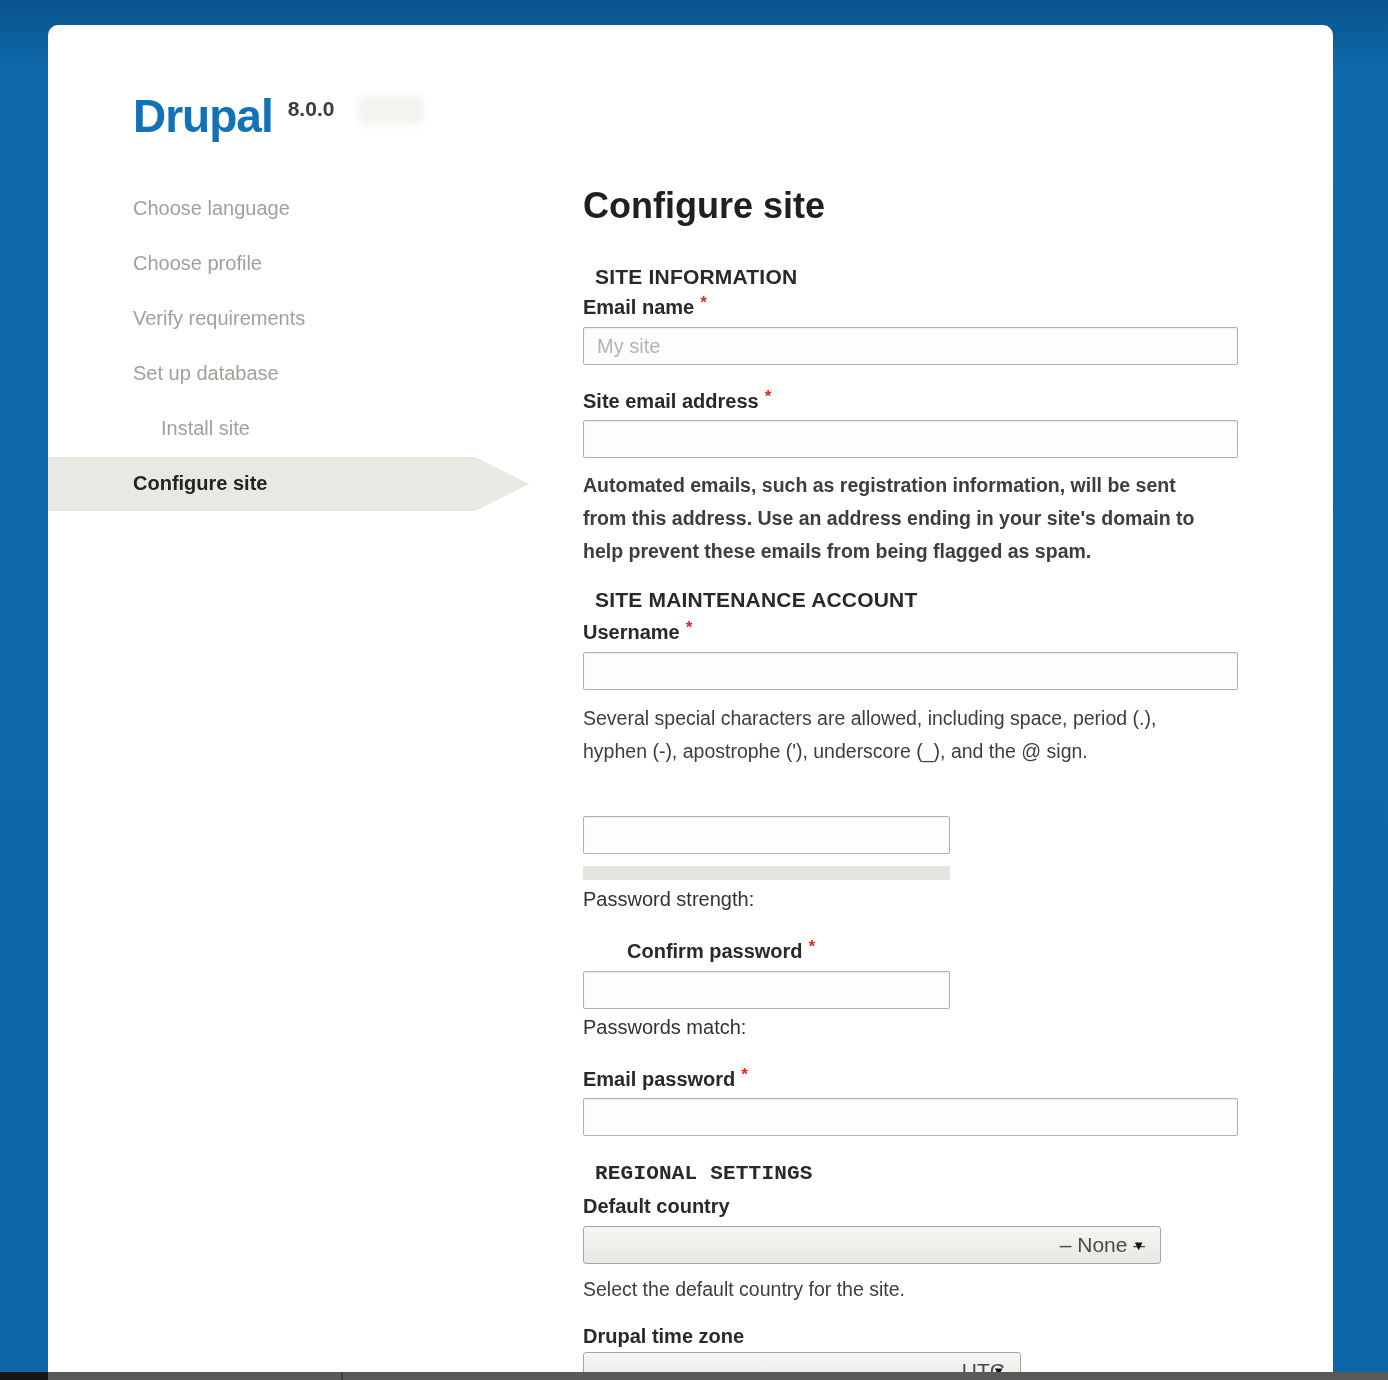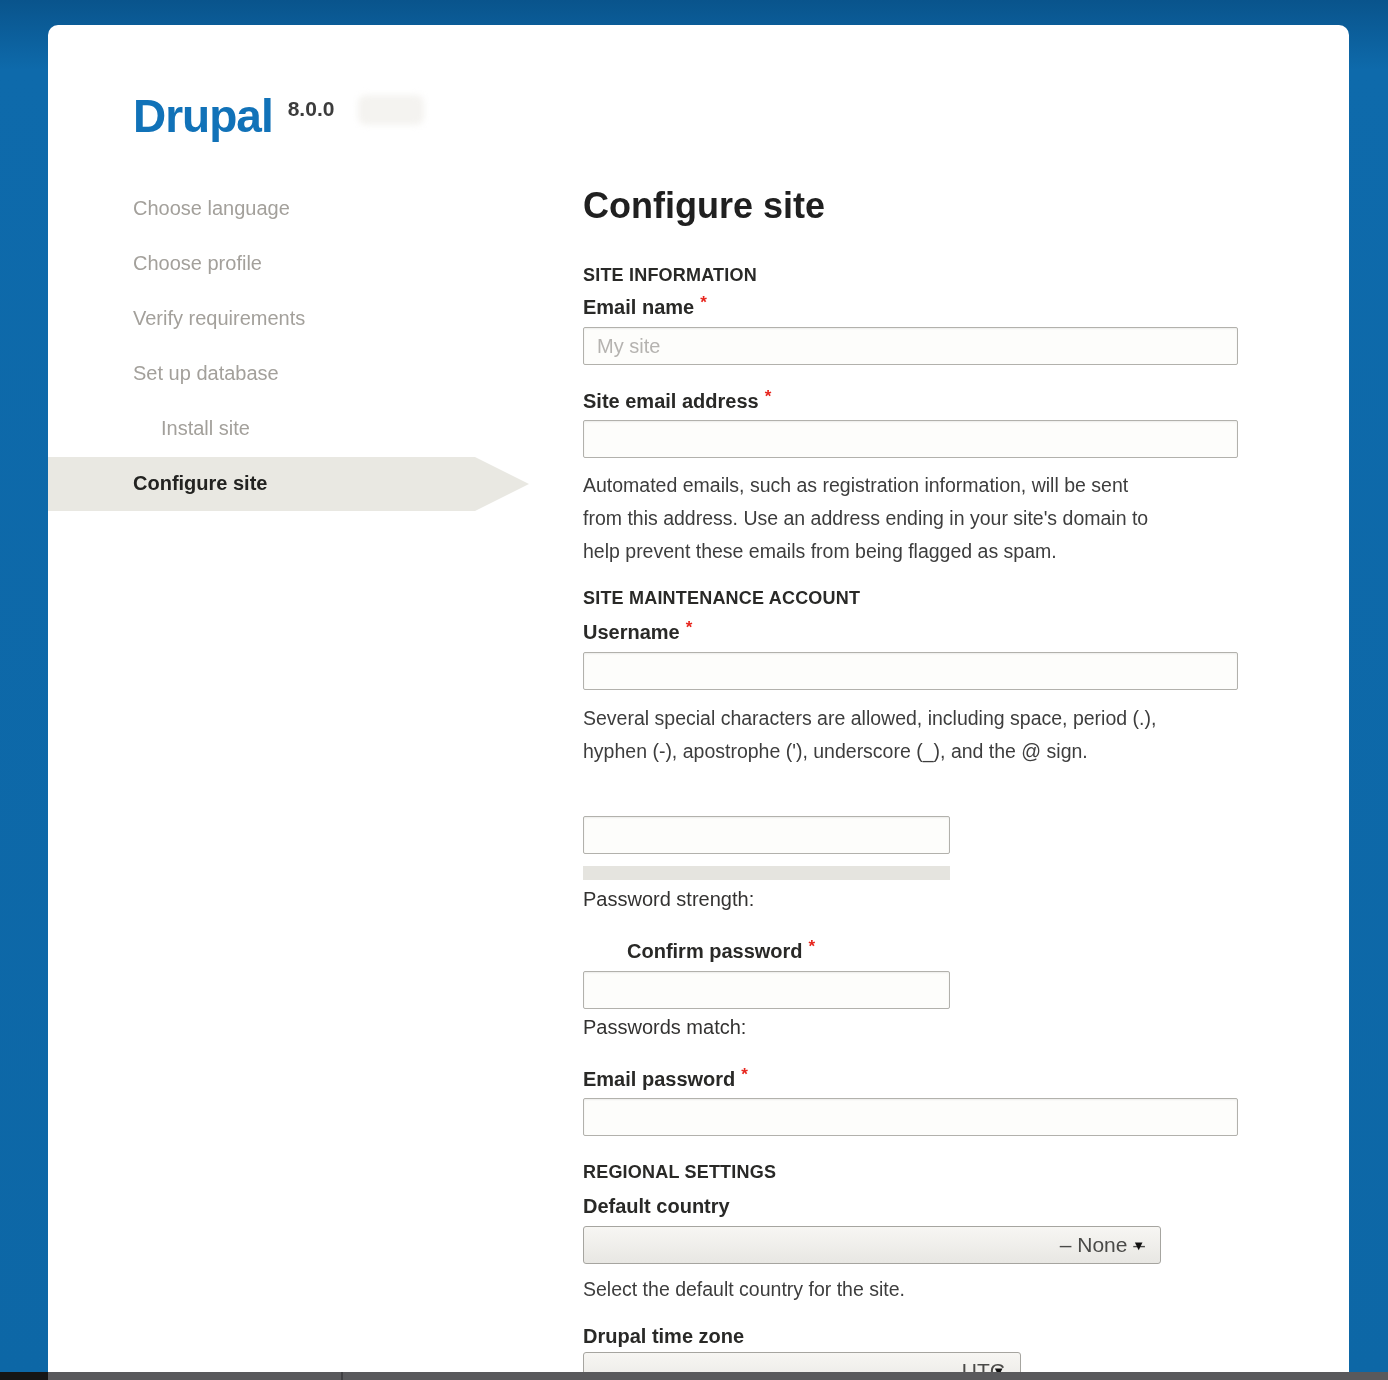--- a/index.html
+++ b/index.html
@@ -3,21 +3,21 @@
 <meta charset="utf-8">
 <style>
   html,body{margin:0;padding:0;}
   body{
     width:1388px;height:1380px;position:relative;overflow:hidden;
     background:linear-gradient(180deg,#09548c 0px,#0e6aab 70px,#0d67a6 100%);
     font-family:"Liberation Sans","DejaVu Sans",sans-serif;
   }
   .card{
     position:absolute;left:48px;top:25px;width:1285px;height:1347px;
-    background:#ffffff;border-radius:10px 10px 0 0;overflow:hidden;padding-left:16px;
+    background:#ffffff;border-radius:10px 10px 0 0;overflow:hidden;
   }
   
   .logo{position:absolute;left:85px;top:64px;font-size:46px;font-weight:bold;
         color:#1172b8;letter-spacing:-1px;}
   .version{font-size:21px;color:#3c3c3c;font-weight:bold;letter-spacing:0;
            position:relative;top:-16px;margin-left:15px;}
   .blur-patch{position:absolute;left:310px;top:70px;width:66px;height:30px;
               background:#f4f3f0;border-radius:8px;filter:blur(3px);}
   
   .steps{position:absolute;left:0;top:156px;width:540px;list-style:none;margin:0;padding:0;}
@@ -29,21 +29,21 @@
   .step.active{color:#232321;font-weight:bold;z-index:2;}
   .active-band{position:absolute;left:0;top:432px;width:427px;height:54px;
                background:#e9e8e2;z-index:1;}
   .active-band::after{content:"";position:absolute;left:427px;top:0;width:0;height:0;
                border-top:27px solid transparent;border-bottom:27px solid transparent;
                border-left:54px solid #e9e8e2;}
   
   .main{position:absolute;left:535px;top:0;width:700px;}
   .page-title{position:absolute;top:160px;left:0;margin:0;font-size:36px;
               font-weight:bold;color:#202020;white-space:nowrap;}
-  .legend{position:absolute;left:0;font-size:18px;font-weight:bold;color:#292927;
+  .legend{position:absolute;left:12px;font-size:21px;font-weight:bold;color:#292927;
           letter-spacing:0.2px;white-space:nowrap;}
   .field-label{position:absolute;left:0;font-size:20px;font-weight:bold;color:#292927;
                white-space:nowrap;}
   .req{color:#e7251d;font-size:17px;font-weight:bold;position:relative;top:-6px;margin-left:6px;}
   .text-input{position:absolute;left:0;height:38px;box-sizing:border-box;
               border:1px solid #b2b1ac;border-radius:2px;background:#fdfdfb;
               box-shadow:inset 0 1px 2px rgba(0,0,0,.07);
               font-family:inherit;font-size:20px;color:#4a4a4a;padding:0 13px;outline:none;}
   .text-input::placeholder{color:#b5b3b0;opacity:1;}
   .w-wide{width:655px;}  .w-narrow{width:367px;}
@@ -51,26 +51,26 @@
         line-height:33px;white-space:pre-line;}
   .strength-bar{position:absolute;left:0;top:841px;width:367px;height:14px;background:#e5e4df;}
   .aux-label{position:absolute;left:0;font-size:20px;color:#333231;white-space:nowrap;}
   .select{position:absolute;left:0;height:38px;box-sizing:border-box;cursor:default;
           border:1px solid #a6a5a0;border-radius:3px;
           background:linear-gradient(#f7f6f3,#e8e7e3);
           font-size:21px;color:#4a4a48;display:flex;align-items:center;padding:0 15px;justify-content:flex-end;}
   .select .arrow{position:absolute;right:15px;top:11px;font-size:13px;color:#111;}
   
   #leg-siteinfo{top:240px;}      #lbl-sitename{top:271px;}   #in-sitename{top:302px;}
-  #lbl-siteemail{top:365px;}     #in-siteemail{top:395px;}   #desc-siteemail{top:444px;}
+  #lbl-siteemail{top:365px;}     #in-siteemail{top:395px;}   #desc-siteemail{top:444px;font-weight:bold;}
   #leg-maint{top:563px;}         #lbl-username{top:596px;}   #in-username{top:627px;}
   #desc-username{top:677px;}     #lbl-password{top:805px;font-family:Liberation Serif, serif;}   #in-password{top:791px;}
   #lbl-strength{top:863px;}      #lbl-confirm{top:915px;margin-left:44px;}    #in-confirm{top:946px;}
   #lbl-match{top:991px;}         #lbl-email{top:1043px;}     #in-email{top:1073px;}
-  #leg-regional{top:1137px;}     #lbl-country{top:1170px;}   #sel-country{top:1201px;width:578px;}
+  #leg-regional{top:1137px;font-family:Liberation Mono, monospace;}     #lbl-country{top:1170px;}   #sel-country{top:1201px;width:578px;}
   #desc-country{top:1248px;}     #lbl-timezone{top:1300px;}  #sel-timezone{top:1327px;width:438px;}
   
   .bottom-bar{position:absolute;left:0;top:1372px;width:1388px;height:8px;
               background:#59595c;z-index:10;}
   .bottom-bar .black{position:absolute;left:0;top:0;width:48px;height:8px;background:#151515;}
   .bottom-bar .seam{position:absolute;left:341px;top:0;width:2px;height:8px;background:#3f3f42;}
 </style>
 </head>
 <body>
 

